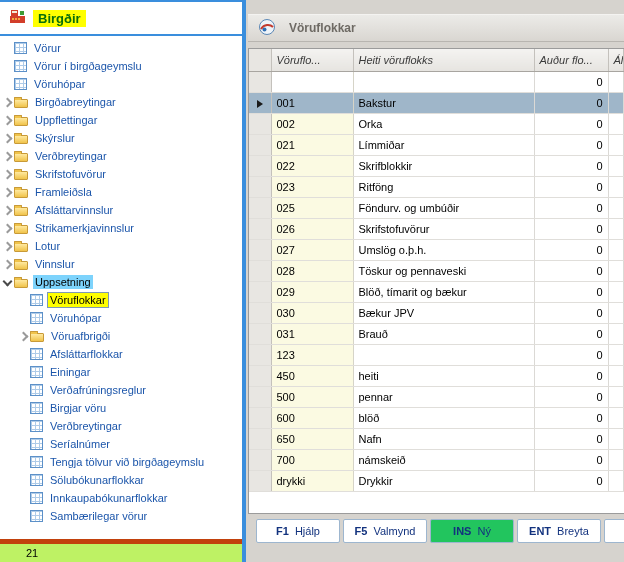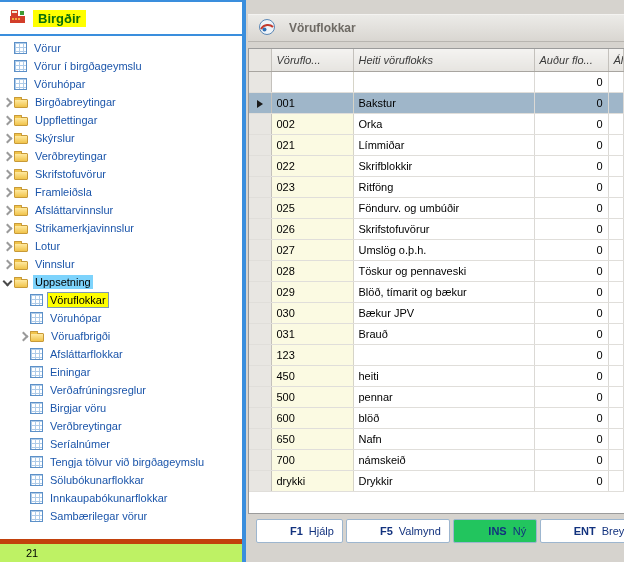--- a/index.html
+++ b/index.html
@@ -40,21 +40,21 @@
   td.sel-cell{background:#e8e6e2;border-right:1px solid #c4c1bc;text-align:center;padding:0;}
   td.code{background:#fbfae2;border-right:1px solid #d6d4c8;}
   td.num{text-align:right;}
   tr.filter td.code{background:#fff;}
   tr.selected td{background:#9fb6c9;}
   tr.selected td.code{background:#9fb6c9;}
   .tri{display:inline-block;width:0;height:0;border-left:6px solid #1a1a1a;border-top:4px solid transparent;border-bottom:4px solid transparent;vertical-align:middle;}
 
   .toolbar{display:flex;gap:3px;margin-top:5px;padding-left:8px;height:25px;flex:none;overflow:hidden;}
   .tb-btn{min-width:84px;height:24px;flex:none;display:flex;align-items:center;justify-content:center;gap:6px;background:#fff;border:1px solid #9db6cf;border-radius:2px;font-family:inherit;font-size:11px;color:#12327e;cursor:pointer;padding:0 8px;}
-  .tb-btn .k{font-weight:bold;margin-left:25px;}
+  .tb-btn .k{font-weight:bold;}
   .tb-btn.hl{background:#22c55e;}
 </style>
 </head>
 <body>
 
 <div class="app">
 
   <aside class="sidebar">
     <div class="sidebar-header">
       <span class="icon">

